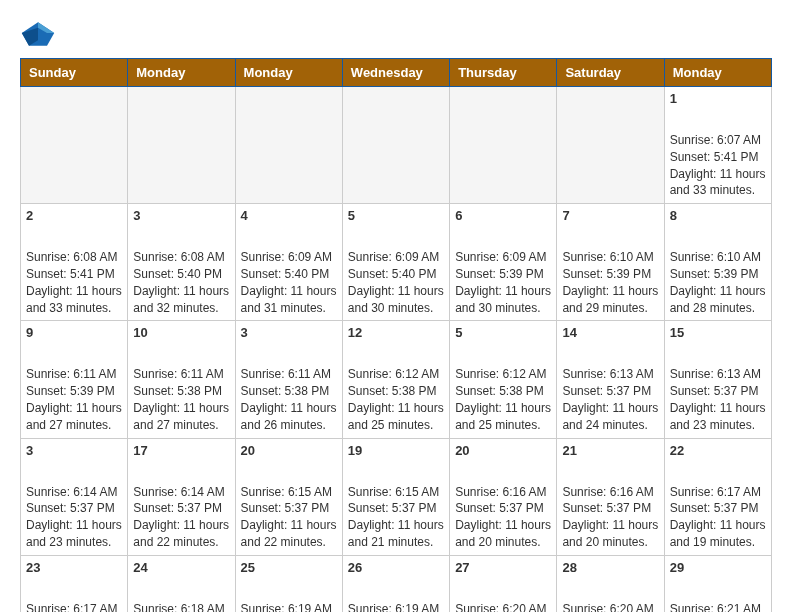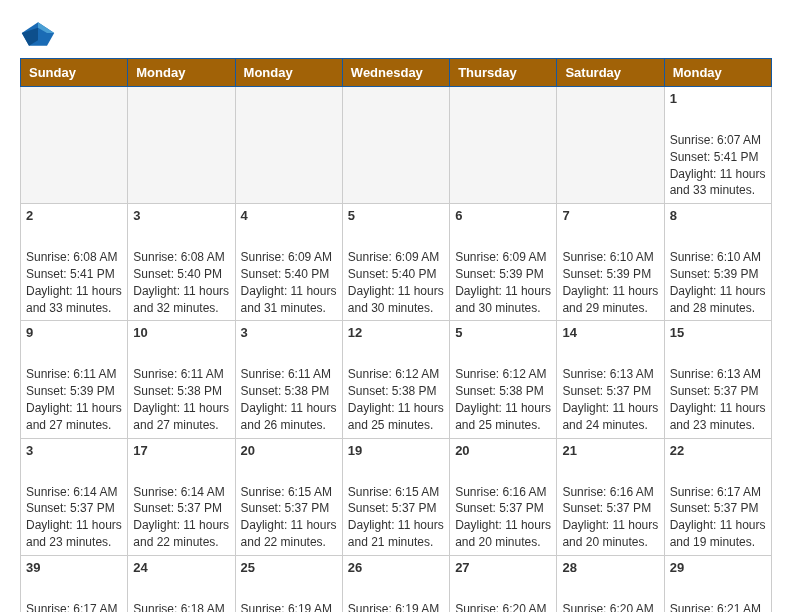--- a/index.html
+++ b/index.html
@@ -222,21 +222,21 @@
           <span class="day-number">21</span>
           <div class="day-info">Sunrise: 6:16 AM<br>Sunset: 5:37 PM<br>Daylight: 11 hours<br>and 20 minutes.</div>
         </td>
         <td>
           <span class="day-number">22</span>
           <div class="day-info">Sunrise: 6:17 AM<br>Sunset: 5:37 PM<br>Daylight: 11 hours<br>and 19 minutes.</div>
         </td>
       </tr>
       <tr>
         <td>
-          <span class="day-number">39</span>
+          <span class="day-number">23</span>
           <div class="day-info">Sunrise: 6:17 AM<br>Sunset: 5:37 PM<br>Daylight: 11 hours<br>and 19 minutes.</div>
         </td>
         <td>
           <span class="day-number">24</span>
           <div class="day-info">Sunrise: 6:18 AM<br>Sunset: 5:37 PM<br>Daylight: 11 hours<br>and 18 minutes.</div>
         </td>
         <td>
           <span class="day-number">25</span>
           <div class="day-info">Sunrise: 6:19 AM<br>Sunset: 5:37 PM<br>Daylight: 11 hours<br>and 18 minutes.</div>
         </td>

